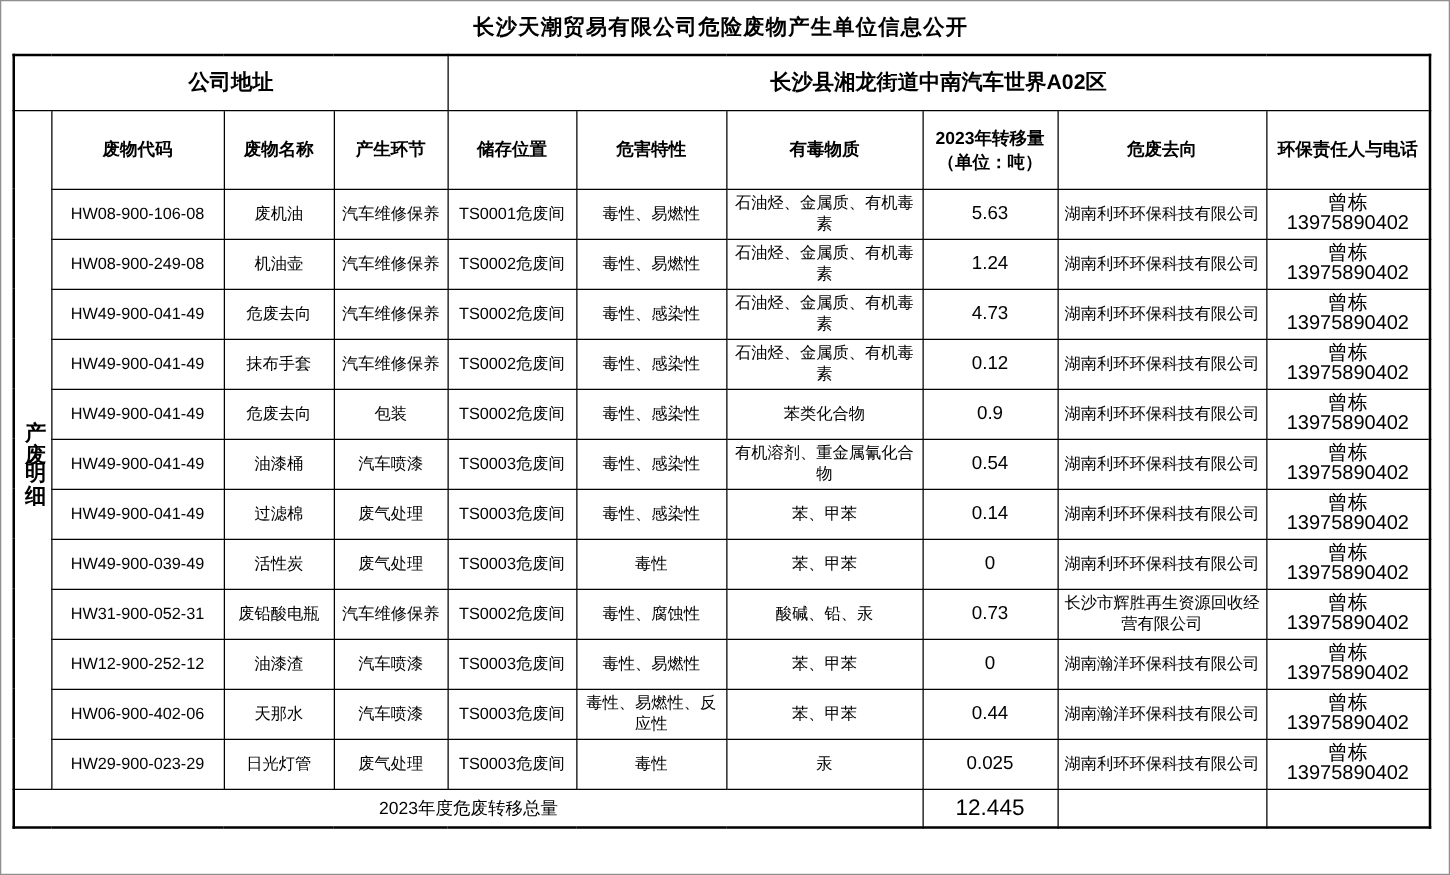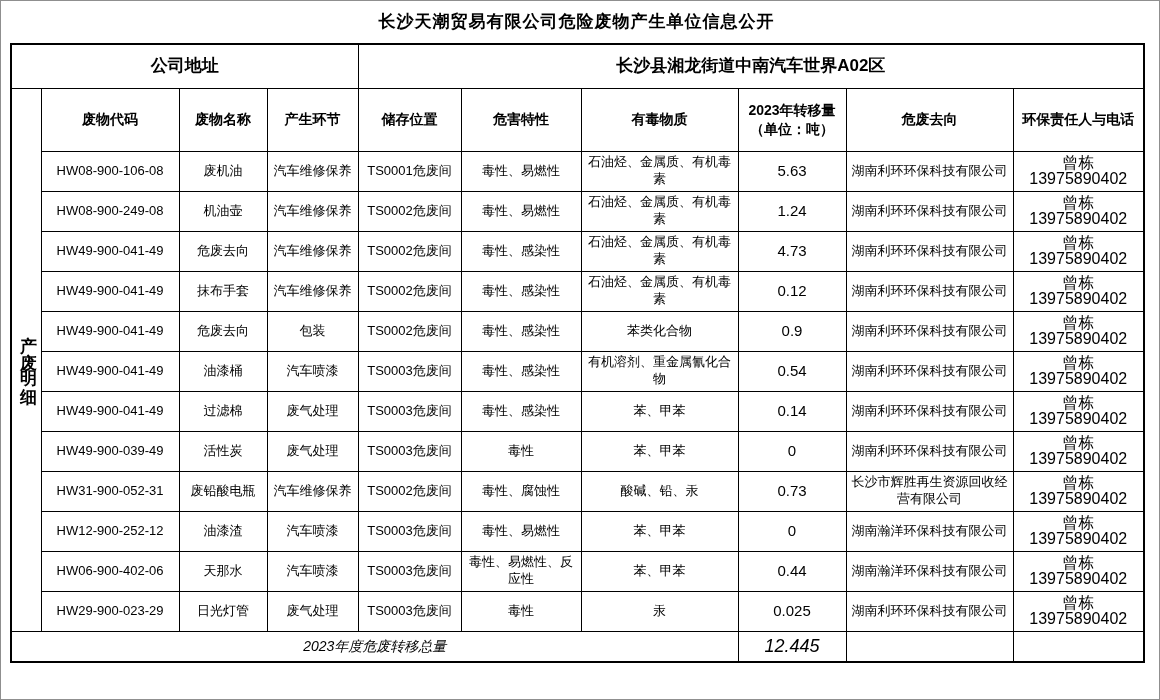--- a/index.html
+++ b/index.html
@@ -14,21 +14,21 @@
   tr.addr-row{height:44px;}
   tr.addr-row td{font-size:17px;font-weight:bold;margin-left:42px;}
   tr.head-row{height:63px;}
   tr.head-row td{font-size:14px;font-weight:bold;line-height:1.35;}
   tr.data-row{height:40px;}
   td.vlabel-cell{vertical-align:middle;}
   .vlabel{writing-mode:vertical-lr;text-orientation:upright;display:inline-block;
           font-weight:bold;font-size:17px;letter-spacing:17px;line-height:26px;}
   td.amount{font-size:15px;font-family:"Liberation Sans","DejaVu Sans",sans-serif;margin-left:39px;}
   .contact-name,.contact-phone{font-size:16px;line-height:16px;}
-  tr.total-row{height:31px;font-style:italic;}
+  tr.total-row{height:31px;}
   tr.total-row td.total-label{font-size:14px;}
   tr.total-row td.amount{font-size:18px;}
 </style>
 </head>
 <body>
 
 <div class="page">
   <div class="title">长沙天潮贸易有限公司危险废物产生单位信息公开</div>
 
   <table class="main">

